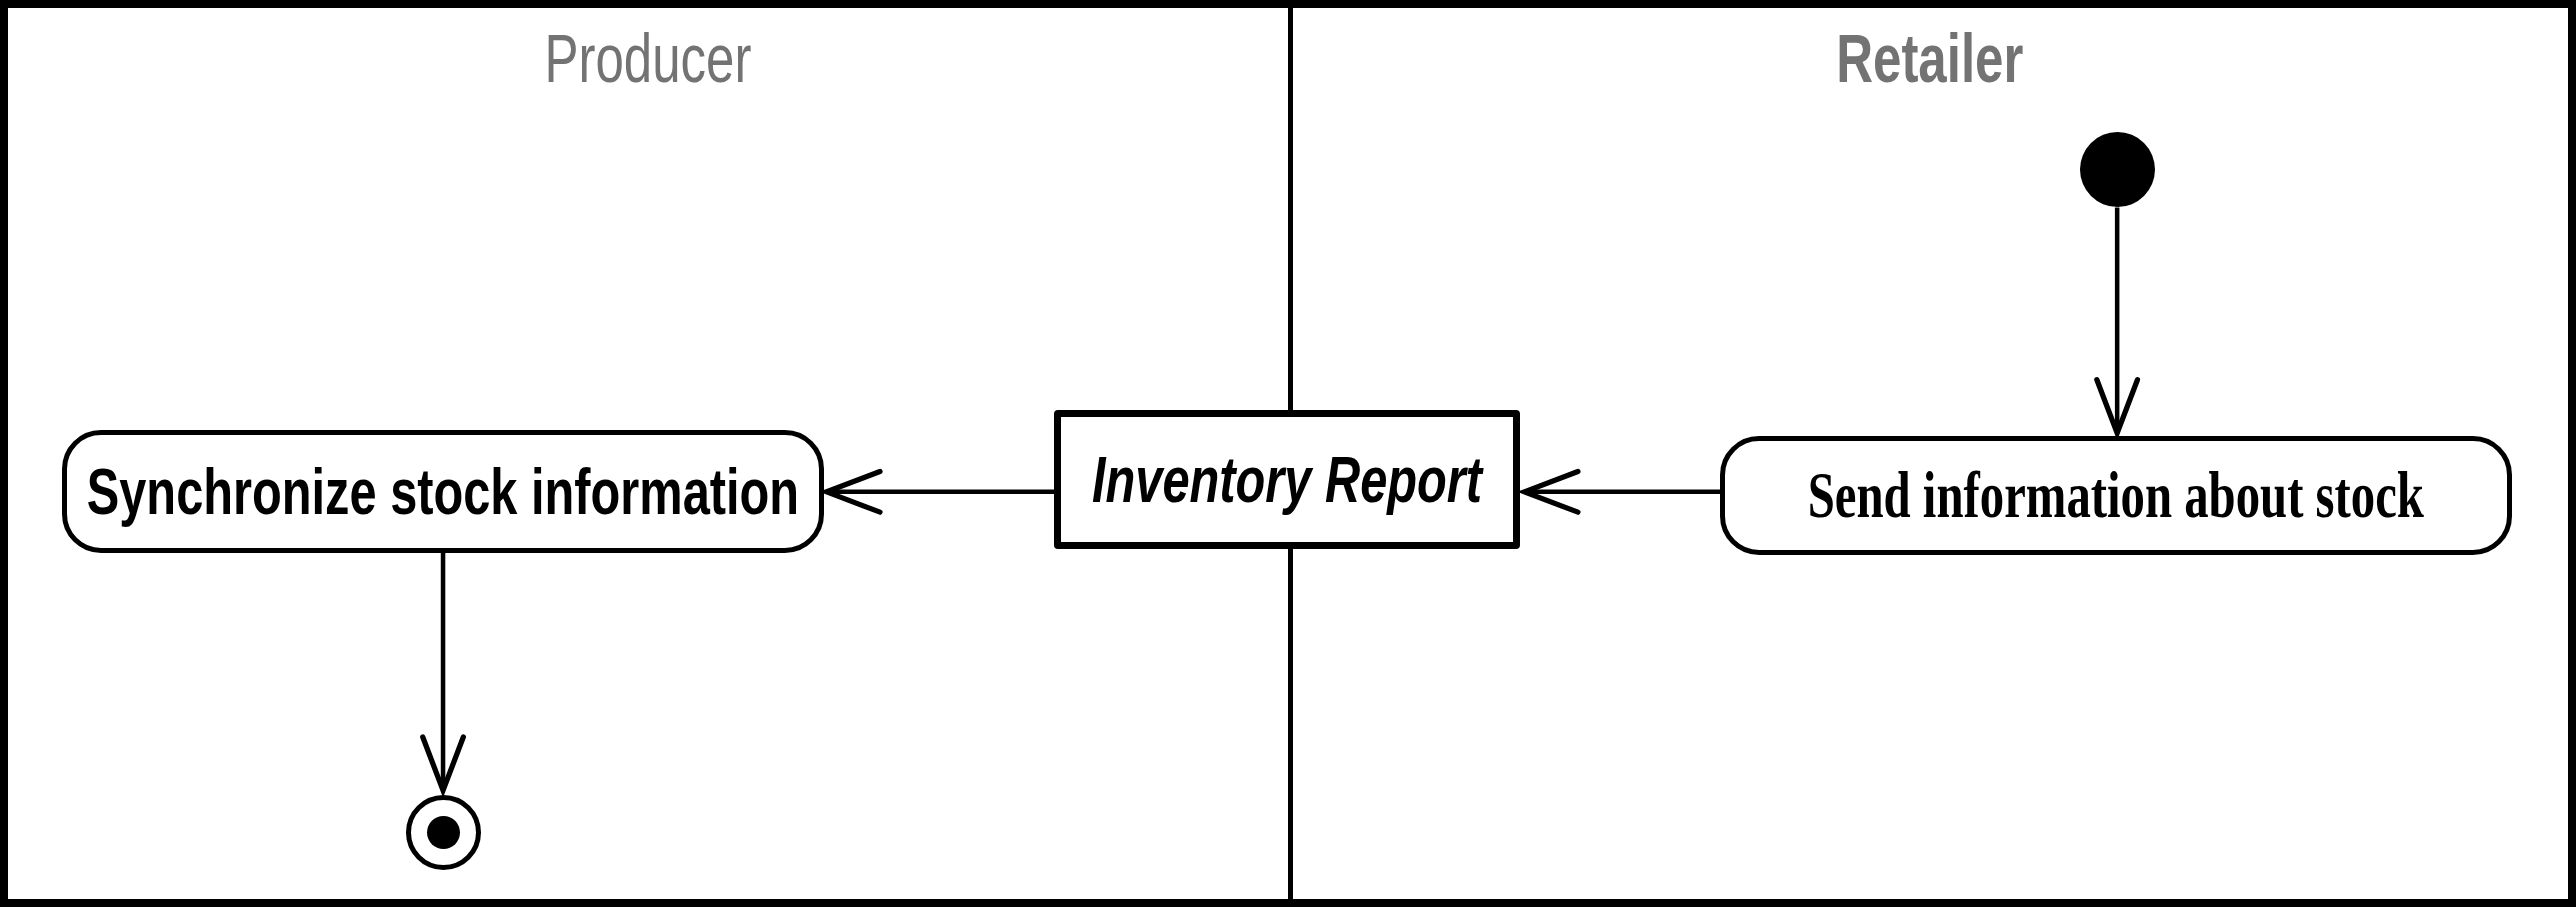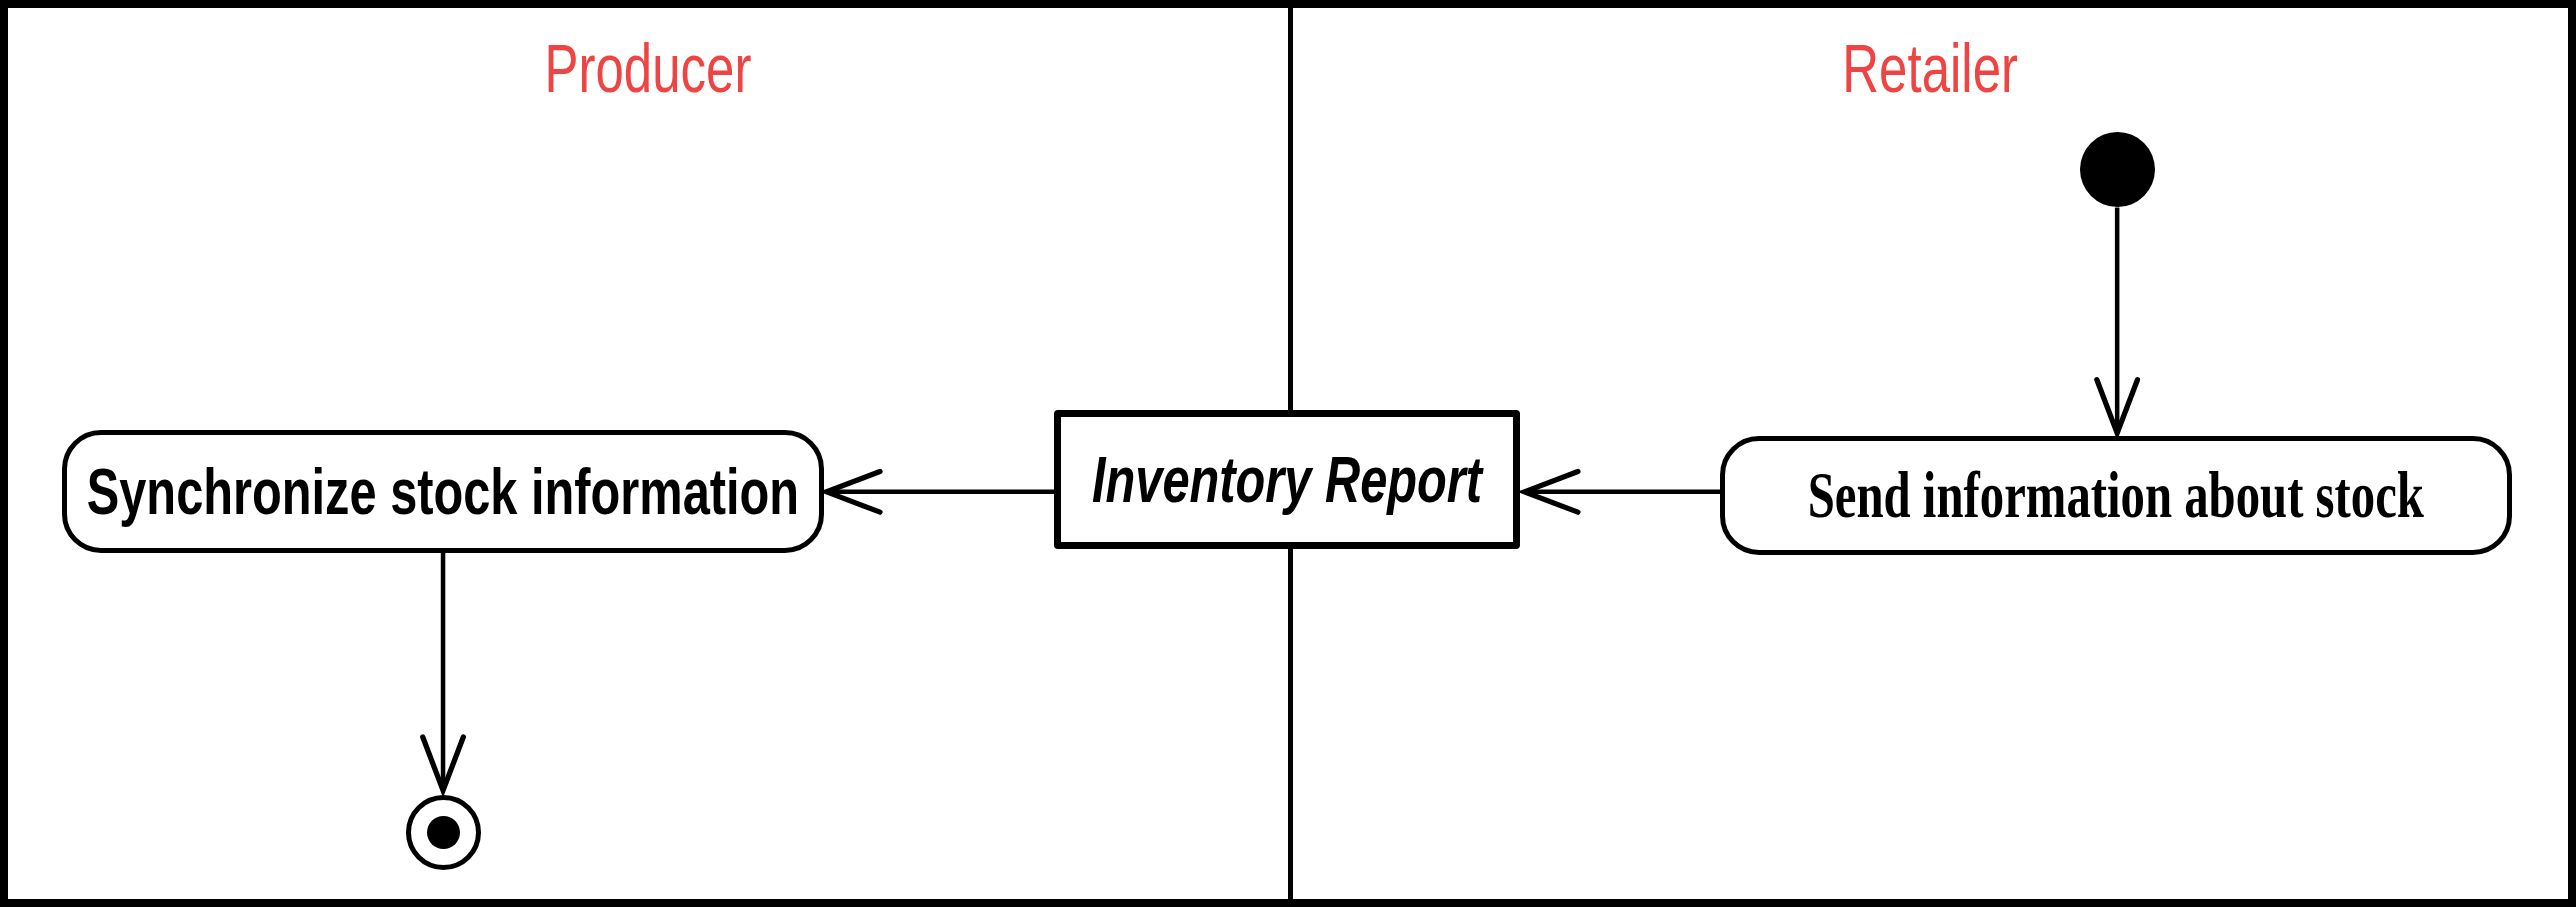--- a/index.html
+++ b/index.html
@@ -29,31 +29,31 @@
     position: absolute;
     left: 1288px;
     top: 0;
     width: 4.5px;
     height: 907px;
     background: #000000;
     z-index: 1;
   }
   .lane-label {
     position: absolute;
-    top: 34px;
+    top: 24px;
     height: 69px;
     line-height: 69px;
     font-size: 68px;
-    color: #ef4444;
+    color: #737373;
     text-align: center;
     z-index: 2;
     white-space: nowrap;
   }
   .lane-label.producer { left: 8.3px;   width: 1279px; }
-  .lane-label.retailer { left: 1292px; width: 1276px; }
+  .lane-label.retailer { left: 1292px; width: 1276px; font-weight: bold; }
   
   .cond {
     display: inline-block;
     transform: scaleX(0.75);
     transform-origin: 50% 50%;
     white-space: nowrap;
   }
   .node {
     position: absolute;
     background: #ffffff;

